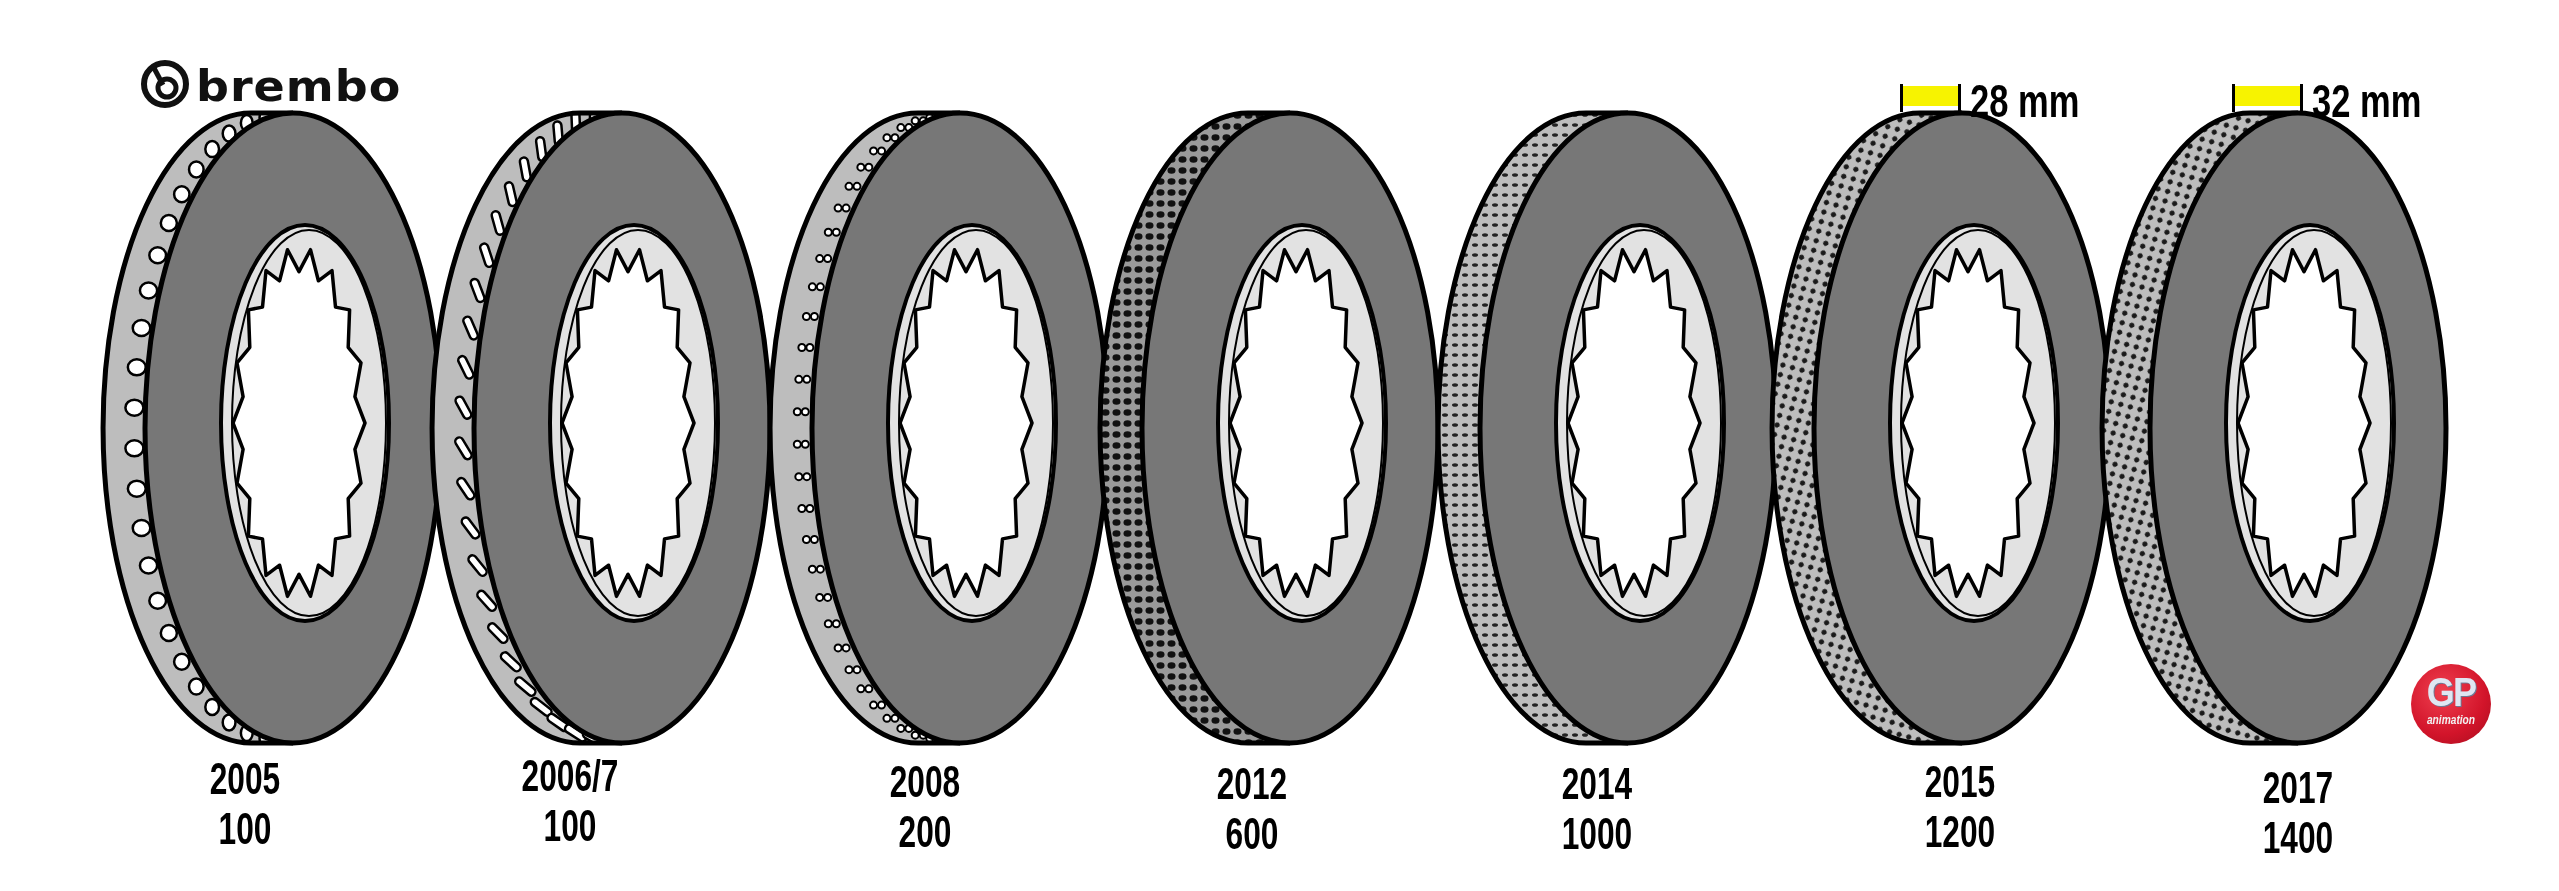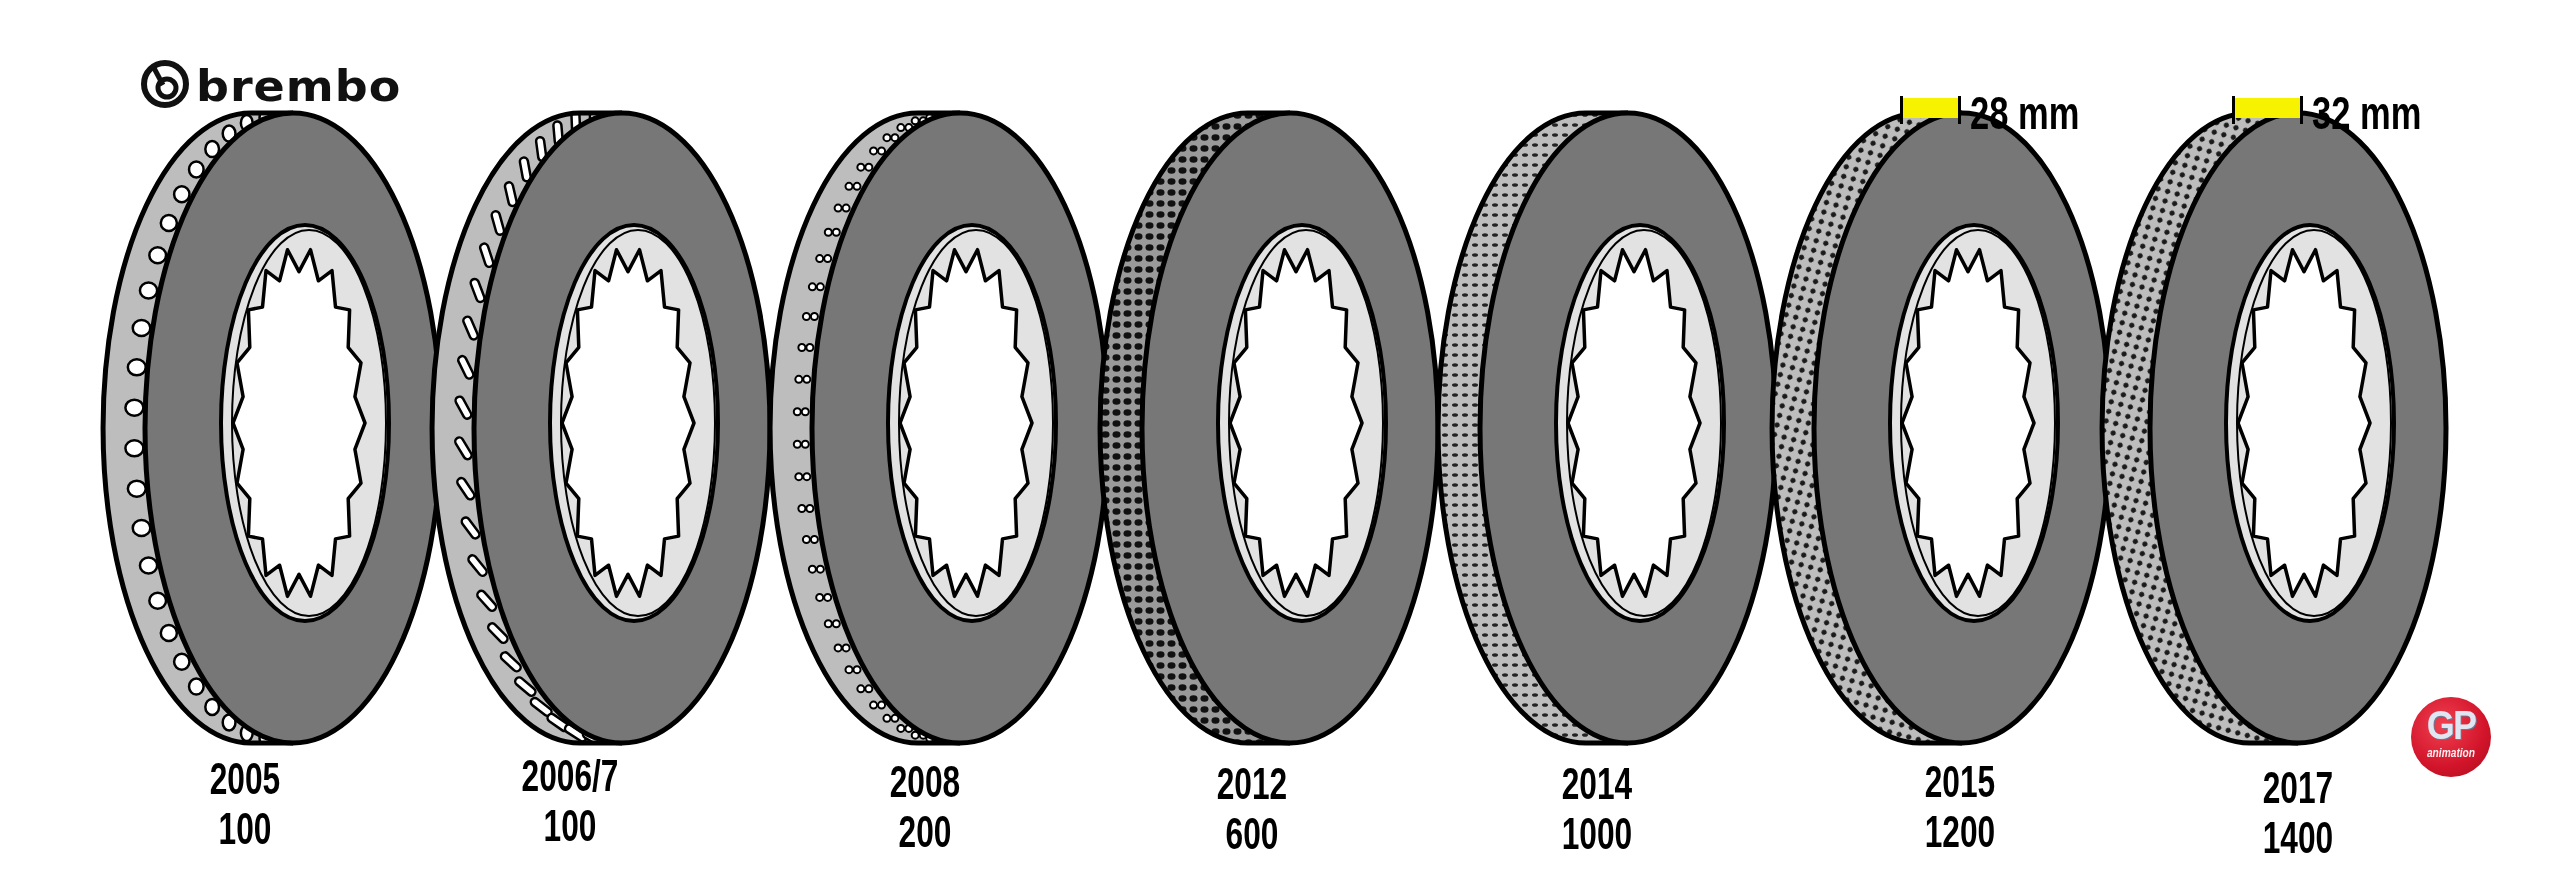--- a/index.html
+++ b/index.html
@@ -3,25 +3,25 @@
 <meta charset="utf-8">
 <style>
   html, body { margin: 0; padding: 0; background: #ffffff; }
   body { width: 2559px; height: 891px; position: relative; overflow: hidden; font-family: "Liberation Sans", sans-serif; }
   #stage { position: absolute; left: 0; top: 0; width: 2559px; height: 891px; }
   .brand { position: absolute; left: 140px; top: 57px; height: 52px; display: flex; align-items: flex-end; }
   .brand-word { font-family: "DejaVu Sans", sans-serif; font-weight: bold; font-size: 46px; letter-spacing: 1px; color: #111; line-height: 1; margin-left: 6px; transform: scaleY(0.92); }
   .label { position: absolute; text-align: center; color: #000; font-family: "Liberation Sans", sans-serif; font-weight: bold; line-height: 1; transform: scaleX(0.72); transform-origin: center top; width: 160px; }
   .label .yr { display: block; font-size: 44px; height: 50px; }
   .label .cnt { display: block; font-size: 44px; }
-  .dim { position: absolute; height: 36px; margin-top: 12px; }
+  .dim { position: absolute; height: 36px; }
   .dim .tickL, .dim .tickR { position: absolute; top: 4px; width: 3px; height: 28px; background: #000; }
   .dim .bar { position: absolute; top: 6px; height: 20px; background: #f7f300; }
   .dim .txt { position: absolute; top: -6px; font-family: "Liberation Sans", sans-serif; font-weight: bold; font-size: 46px; color: #000; transform: scaleX(0.75); transform-origin: left top; white-space: nowrap; }
-  .gp-logo { position: absolute; left: 2411px; top: 697px; width: 80px; height: 80px; border-radius: 50%; background: radial-gradient(circle at 40% 35%, #f04050 0%, #d2142a 60%, #a50d1e 100%); overflow: hidden; }
+  .gp-logo { position: absolute; left: 2411px; top: 664px; width: 80px; height: 80px; border-radius: 50%; background: radial-gradient(circle at 40% 35%, #f04050 0%, #d2142a 60%, #a50d1e 100%); overflow: hidden; }
   .gp-logo .gp { position: absolute; left: 8px; top: 8px; width: 64px; text-align: center; font-family: "Liberation Sans", sans-serif; font-weight: bold; font-size: 40px; color: #dfe6f2; line-height: 1; transform: scaleX(0.9); text-shadow: 1px 1px 0 #6a7a95; letter-spacing: -2px; }
   .gp-logo .anim { position: absolute; left: 0; top: 49px; width: 80px; text-align: center; font-family: "Liberation Sans", sans-serif; font-weight: bold; font-style: italic; font-size: 12px; color: #f2f2f2; transform: scaleX(0.85); }
 </style>
 </head>
 <body>
 
 <div id="stage">
 
   <div class="brand">
     <svg width="50" height="50" viewBox="0 0 50 50">

